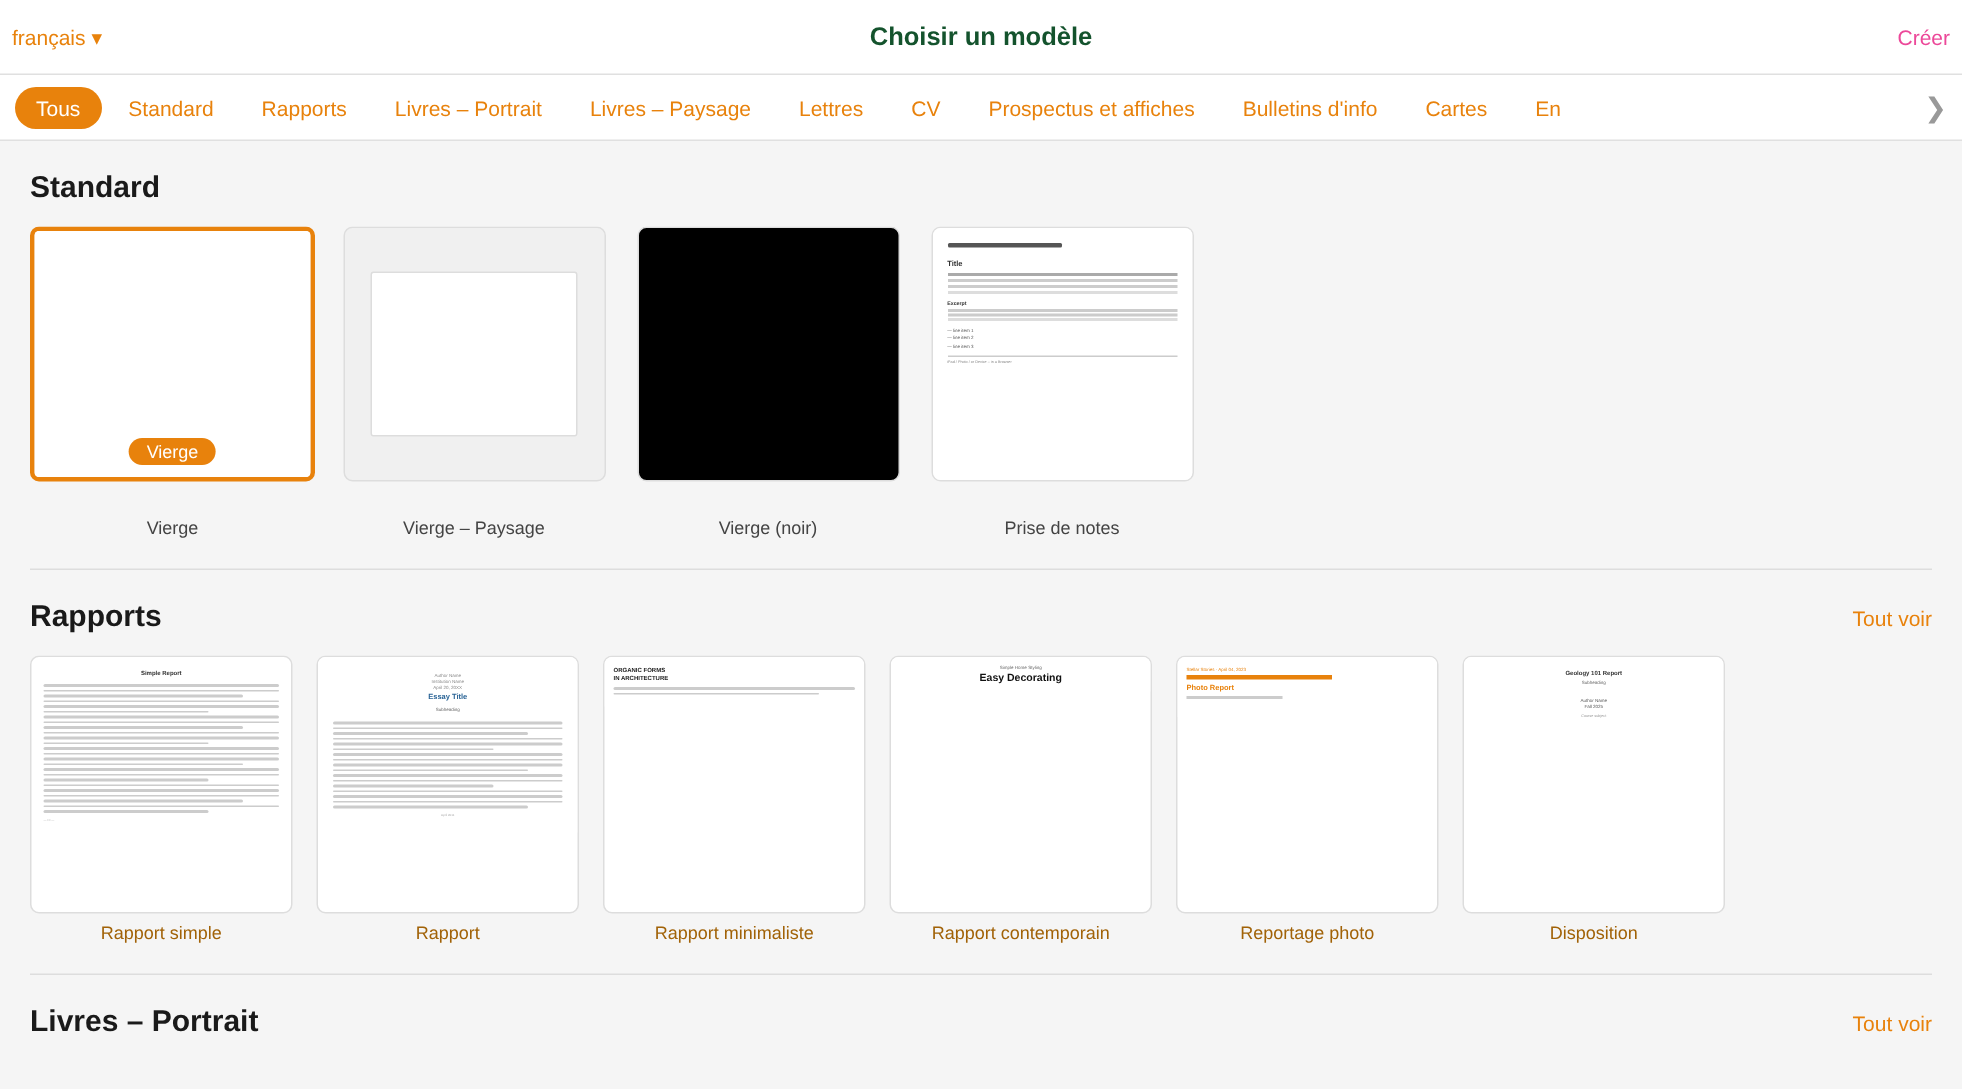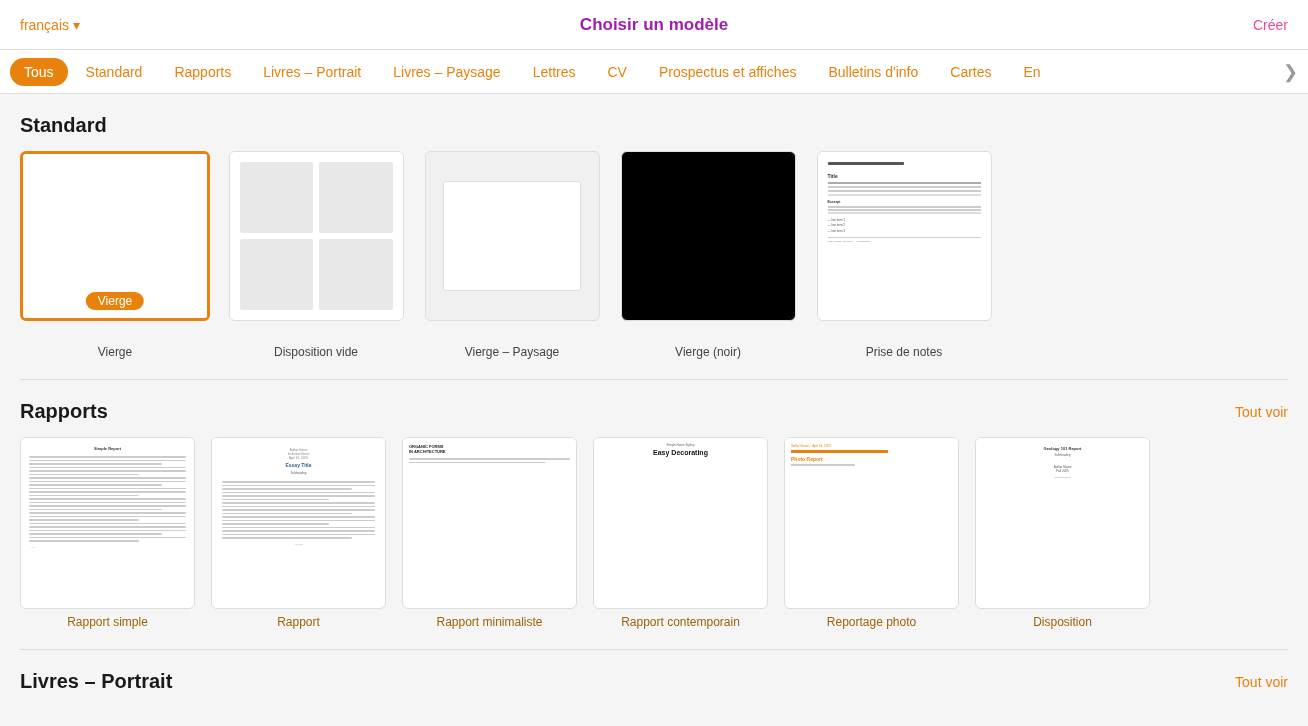--- a/index.html
+++ b/index.html
@@ -10,37 +10,37 @@
       width: 1308px;
       min-height: 726px;
       overflow-x: hidden;
     }
 
     
     .header {
       display: flex;
       align-items: center;
       justify-content: space-between;
-      padding: 10px 20px;
+      padding: 10px 8px;
       background: #fff;
       border-bottom: 1px solid #e0e0e0;
       height: 50px;
     }
     .header-left {
       display: flex;
       align-items: center;
       gap: 4px;
       color: #e8820c;
       font-size: 14px;
       cursor: pointer;
     }
     .header-title {
       font-size: 17px;
       font-weight: 600;
-      color: #a21caf;
+      color: #14532d;
       position: absolute;
       left: 50%;
       transform: translateX(-50%);
     }
     .header-action {
       color: #ec4899;
       font-size: 14px;
       font-weight: 500;
       cursor: pointer;
     }
@@ -406,31 +406,20 @@
     </div>
     <div class="template-grid">
 
       <div class="template-card">
         <div class="template-thumb selected selected-badge" style="width:190px; height:170px;">
           <div class="doc-blank"></div>
         </div>
         <div class="template-label">Vierge</div>
       </div>
 
-      <div class="template-card">
-        <div class="template-thumb" style="width:175px; height:170px;">
-          <div style="width:100%; height:100%; background:#fff; display:grid; grid-template-columns:1fr 1fr; grid-template-rows:1fr 1fr; gap:6px; padding:10px;">
-            <div style="background:#e8e8e8; border-radius:2px;"></div>
-            <div style="background:#e8e8e8; border-radius:2px;"></div>
-            <div style="background:#e8e8e8; border-radius:2px;"></div>
-            <div style="background:#e8e8e8; border-radius:2px;"></div>
-          </div>
-        </div>
-        <div class="template-label">Disposition vide</div>
-      </div>
 
       <div class="template-card">
         <div class="template-thumb" style="width:175px; height:170px; background:#f0f0f0;">
           <div style="width:80%; height:65%; background:#fff; border:1px solid #ddd; border-radius:2px;"></div>
         </div>
         <div class="template-label">Vierge – Paysage</div>
       </div>
 
       <div class="template-card">
         <div class="template-thumb black-bg" style="width:175px; height:170px;">

